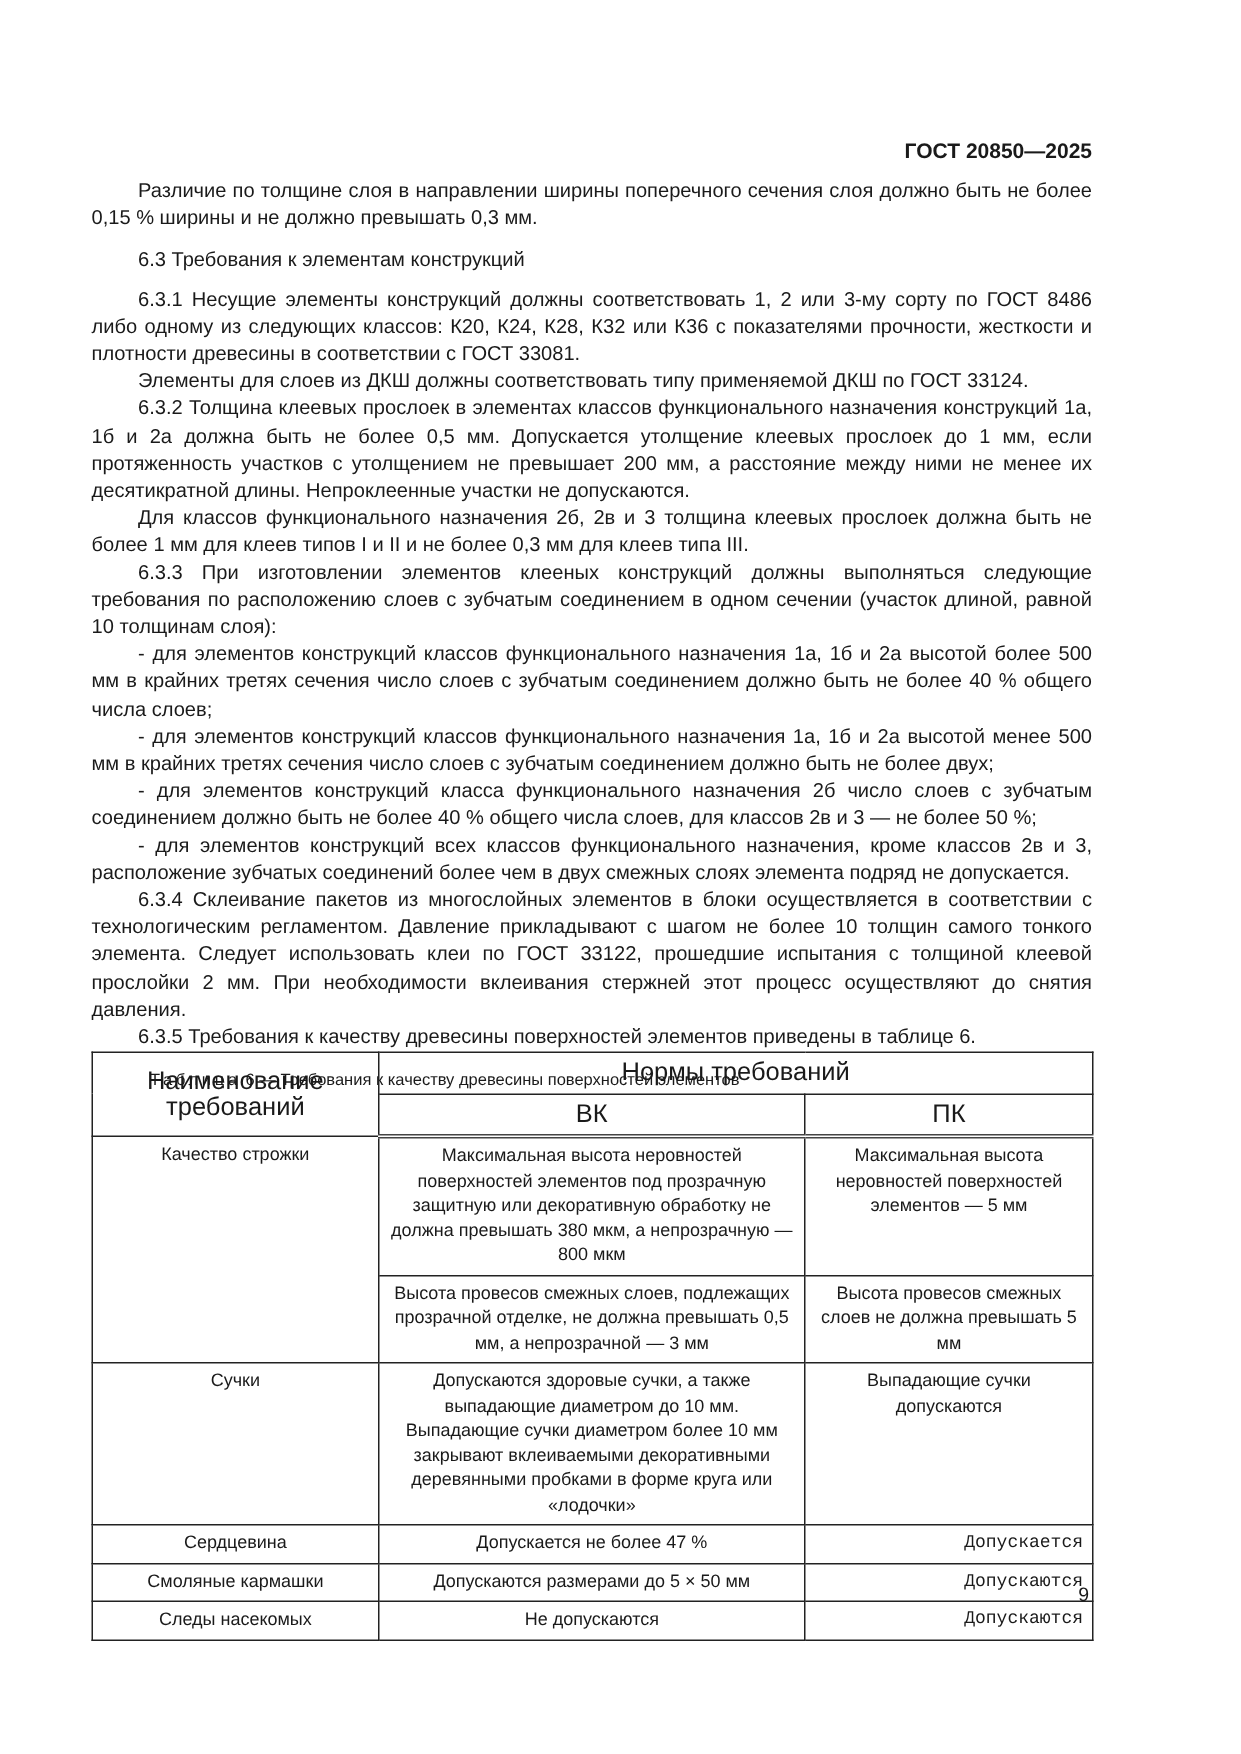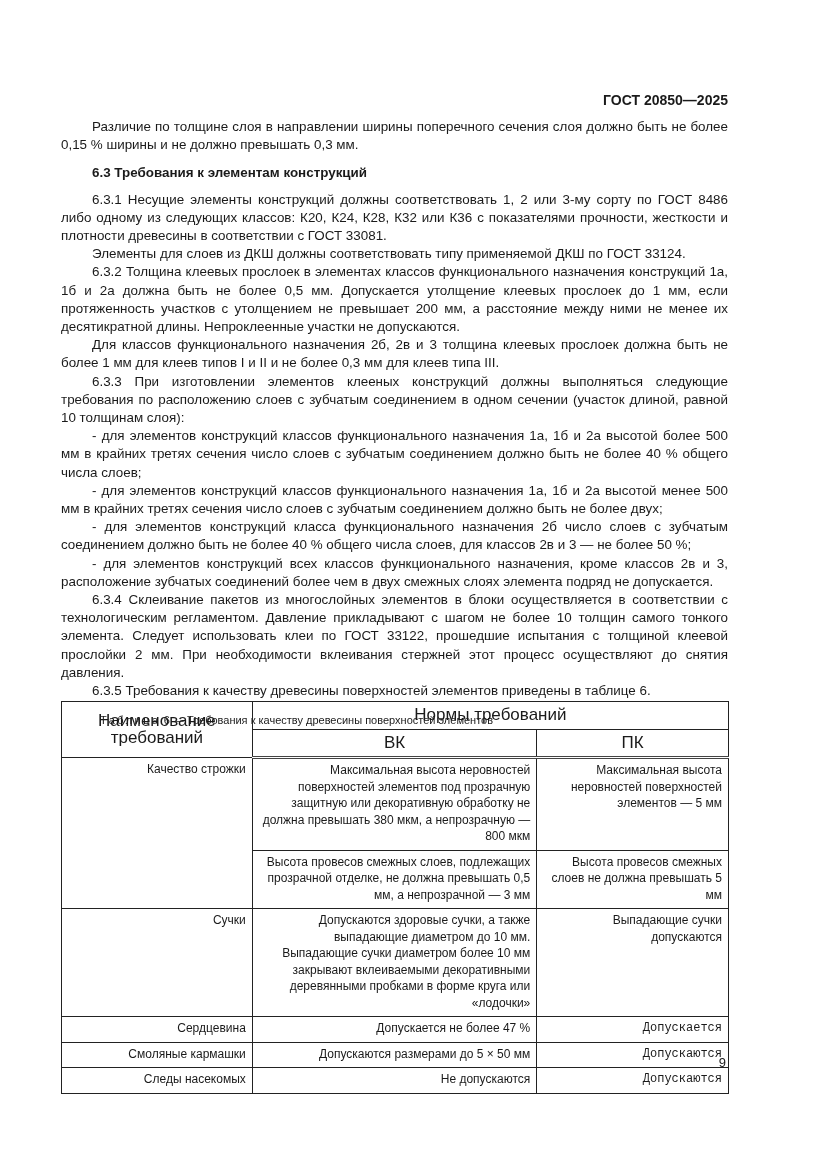--- a/index.html
+++ b/index.html
@@ -1,25 +1,25 @@
 <!DOCTYPE html>
 <html><head>
 <meta charset="utf-8">
 <style>
   html, body { margin:0; padding:0; background:#fff; }
   body { width:827px; height:1169px; position:relative; font-family:"Liberation Sans", sans-serif; color:#1a1a1a; overflow:hidden; }
   .header { position:absolute; top:92px; right:99px; font-weight:bold; font-size:14px; }
   .body { position:absolute; left:61px; top:118px; width:667px; font-size:13.4px; line-height:18.2px; }
   p { margin:0; text-align:justify; }
   p.ind { text-indent:31px; }
-  h3 { margin:10px 0 8px 31px; font-size:13.4px; font-weight:bold; }
+  h3 { margin:10px 0 8px 31px; font-size:13.4px; font-weight:normal; }
   .caption { margin-top:11px; font-size:11px; }
   .caption .sp { letter-spacing:2.5px;margin-left:39px; }
   table { position:absolute; left:61px; top:701px; width:668px; border-collapse:collapse; font-size:12px; line-height:16.5px; }
-  td, th { border:1px solid #222; vertical-align:top; padding:3px 6px 5px 6px; text-align:right; font-weight:normal; }
+  td, th { border:1px solid #222; vertical-align:top; padding:3px 6px 5px 6px; text-align:center; font-weight:normal; }
   th { text-align:center; vertical-align:middle; font-size:17px; padding:5px 6px; }
   thead tr:last-child th { border-bottom:3px double #444; }
   td.center { text-align:right;font-family:Liberation Mono, monospace; }
   .pnum { position:absolute; top:1055px; right:101px; font-size:13px; }
 </style>
 </head>
 <body>
 
 <div class="header">ГОСТ 20850—2025</div>
 

